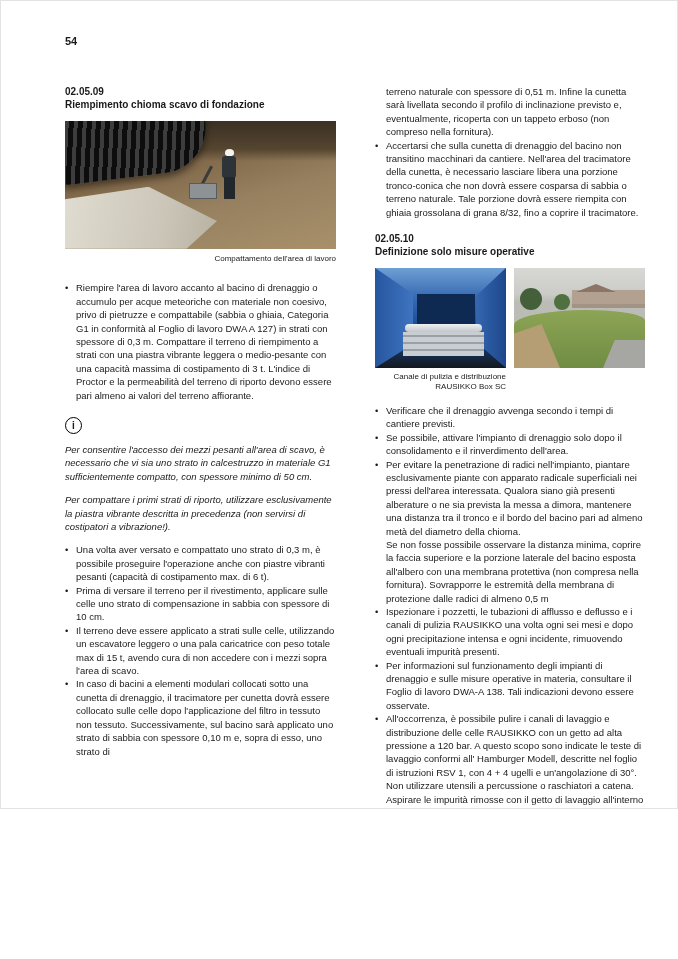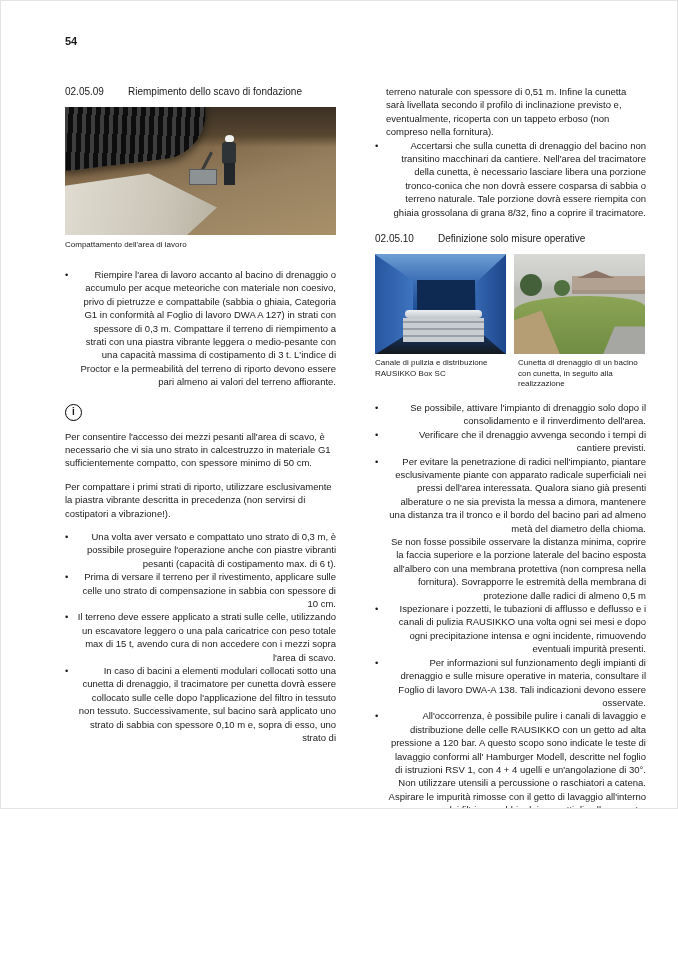--- a/index.html
+++ b/index.html
@@ -23,22 +23,23 @@
   .col {
     position:absolute; top:84px; width:271px;
     font-size:9.5px; line-height:13.4px;
     text-align:left;
   }
   .col-left  { left:64px; }
   .col-right { left:374px; }
 
   .section-head {
     display:flex; align-items:baseline;
-    font-size:10px; font-weight:normal;
+    font-size:10px; font-weight:bold;
     margin-bottom:9px;
+    flex-direction:column;
   }
   .section-code { width:63px; flex:none; }
 
   .photo { position:relative; overflow:hidden; }
 
   
   .photo1 {
     width:271px; height:128px; margin-bottom:5px;
     background:linear-gradient(165deg,#5d4a33 0%,#7b6244 30%,#96805f 62%,#a8906a 100%);
   }
@@ -55,45 +56,45 @@
   .ph1-helmet { position:absolute; top:0; left:8px; width:9px; height:7px;
     background:#f2f2ef; border-radius:50% 50% 40% 40%; }
   .ph1-torso { position:absolute; top:7px; left:5px; width:14px; height:22px;
     background:#2d3337; border-radius:3px; }
   .ph1-legs { position:absolute; top:28px; left:7px; width:11px; height:22px; background:#22272b; }
   .ph1-handle { position:absolute; top:44px; left:140px; width:3px; height:22px;
     background:#3b3b3b; transform:rotate(28deg); }
   .ph1-compactor { position:absolute; top:62px; left:124px; width:28px; height:16px;
     background:#8d9295; border:1px solid #565b5e; }
 
-  .caption { font-size:8px; line-height:10.5px; color:#1a1a1a; }
+  .caption { font-size:8px; line-height:10.5px; color:#1a1a1a;text-align:right; }
 
   ul.bullets { list-style:none; }
-  ul.bullets li { position:relative; padding-left:11px;text-align:right; }
+  ul.bullets li { position:relative; padding-left:11px; }
   ul.bullets li::before { content:"•"; position:absolute; left:0; top:0; }
   li.preline { white-space:pre-line; }
 
   .info-icon {
     width:17px; height:17px; border:1.3px solid #000; border-radius:50%;
     display:flex; align-items:center; justify-content:center;
     font-size:10px; font-weight:bold;
     margin:15px 0 9px 0;
   }
 
-  .para { margin-bottom:10px; }
+  .para { margin-bottom:10px;font-style:italic; }
 
   .indent { padding-left:11px; }
 
   .mt17 { margin-top:17px; }
   .mt13 { margin-top:13px; }
   .mt11 { margin-top:11px; }
   .mt4  { margin-top:4px; }
 
   .photo-row { display:flex; gap:8px; }
-  .caption-row { display:flex; gap:12px; margin-top:4px; }
+  .caption-row { display:flex; gap:5px; margin-top:4px; }
   .caption-row .caption { width:131px; flex:none; }
 
   
   .photo2 { width:131px; height:100px;
     background:linear-gradient(180deg,#6e9fd4 0%,#3a6cb4 28%,#1f4f96 55%,#16386b 78%,#14181d 100%); }
   .ph2-leftwall { position:absolute; left:0; top:0; width:38px; height:100%;
     background:linear-gradient(90deg,#27569f,#3f74c0);
     clip-path:polygon(0 0,100% 26%,100% 76%,0 100%); }
   .ph2-rightwall { position:absolute; right:0; top:0; width:30px; height:100%;
     background:linear-gradient(270deg,#1d478c,#3566b0);
@@ -128,21 +129,21 @@
 <body>
 
 <div class="page">
 
   <div class="page-number">54</div>
 
   <div class="col col-left">
 
     <div class="section-head">
       <span class="section-code">02.05.09</span>
-      <span class="section-title">Riempimento dello scavo di fondazione</span>
+      <span class="section-title">Riempimento chioma scavo di fondazione</span>
     </div>
 
     <div class="photo photo1">
       <div class="ph1-topdark"></div>
       <div class="ph1-pipe"></div>
       <div class="ph1-geo"></div>
       <div class="ph1-handle"></div>
       <div class="ph1-compactor"></div>
       <div class="ph1-worker">
         <div class="ph1-helmet"></div>
@@ -199,26 +200,25 @@
         <div class="ph3-tree1"></div>
         <div class="ph3-tree2"></div>
         <div class="ph3-grass"></div>
         <div class="ph3-dirt"></div>
         <div class="ph3-road"></div>
       </div>
     </div>
 
     <div class="caption-row">
       <div class="caption">Canale di pulizia e distribuzione RAUSIKKO Box SC</div>
-      <div class="caption">Cunetta di drenaggio di un bacino con cunetta, in seguito alla realizzazione</div>
     </div>
 
     <ul class="bullets mt11">
+      <li>Verificare che il drenaggio avvenga secondo i tempi di cantiere previsti.</li>
       <li>Se possibile, attivare l'impianto di drenaggio solo dopo il consolidamento e il rinverdimento dell'area.</li>
-      <li>Verificare che il drenaggio avvenga secondo i tempi di cantiere previsti.</li>
       <li class="preline">Per evitare la penetrazione di radici nell'impianto, piantare esclusivamente piante con apparato radicale superficiali nei pressi dell'area interessata. Qualora siano già presenti alberature o ne sia prevista la messa a dimora, mantenere una distanza tra il tronco e il bordo del bacino pari ad almeno metà del diametro della chioma.
 Se non fosse possibile osservare la distanza minima, coprire la faccia superiore e la porzione laterale del bacino esposta all'albero con una membrana protettiva (non compresa nella fornitura). Sovrapporre le estremità della membrana di protezione dalle radici di almeno 0,5 m</li>
       <li>Ispezionare i pozzetti, le tubazioni di afflusso e deflusso e i canali di pulizia RAUSIKKO una volta ogni sei mesi e dopo ogni precipitazione intensa e ogni incidente, rimuovendo eventuali impurità presenti.</li>
       <li>Per informazioni sul funzionamento degli impianti di drenaggio e sulle misure operative in materia, consultare il Foglio di lavoro DWA-A 138. Tali indicazioni devono essere osservate.</li>
       <li>All'occorrenza, è possibile pulire i canali di lavaggio e distribuzione delle celle RAUSIKKO con un getto ad alta pressione a 120 bar. A questo scopo sono indicate le teste di lavaggio conformi all' Hamburger Modell, descritte nel foglio di istruzioni RSV 1, con 4 + 4 ugelli e un'angolazione di 30°. Non utilizzare utensili a percussione o raschiatori a catena. Aspirare le impurità rimosse con il getto di lavaggio all'interno dei filtri per sabbia dei pozzetti di collegamento.</li>
     </ul>
 
   </div>
 
 </div>

